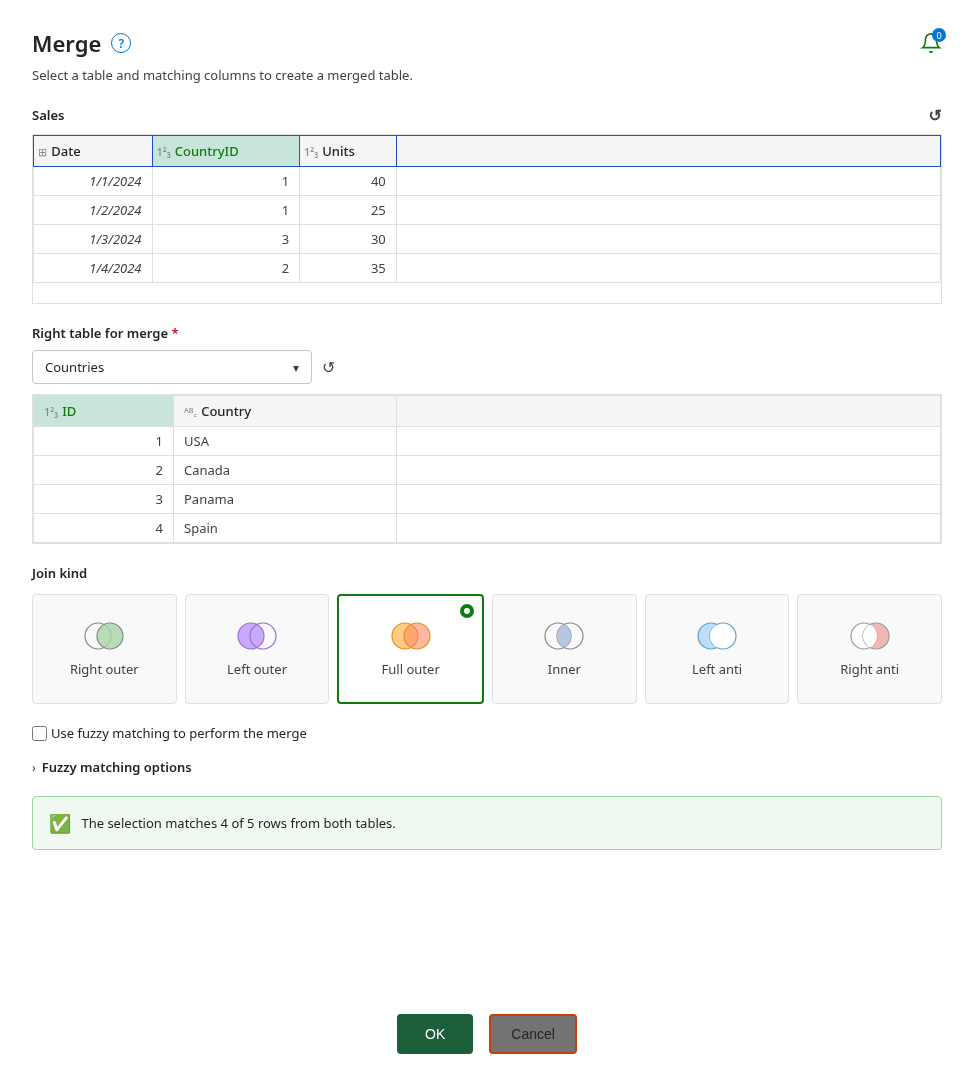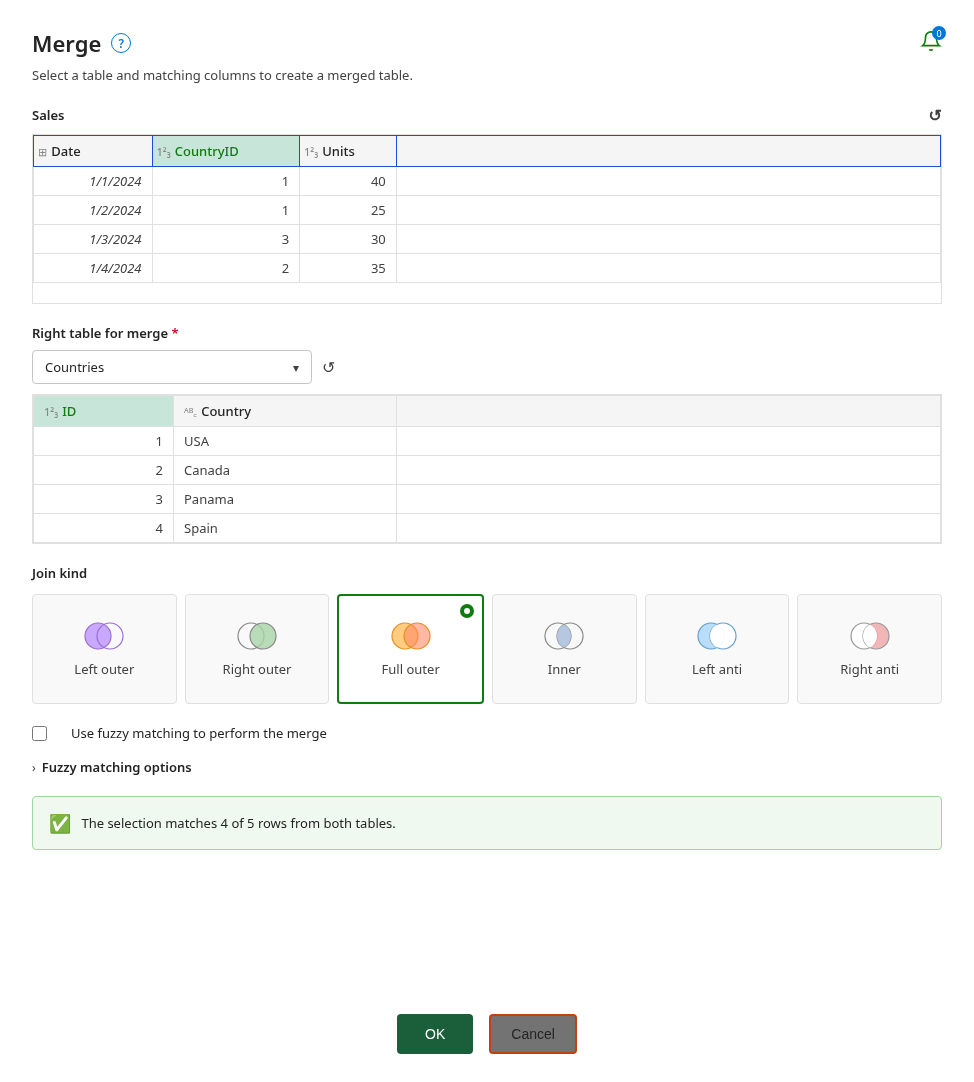--- a/index.html
+++ b/index.html
@@ -14,21 +14,21 @@
     .dialog {
       padding: 28px 32px 28px 32px;
       width: 974px;
       min-height: 1082px;
       display: flex;
       flex-direction: column;
       gap: 0;
     }
     .title-row {
       display: flex;
-      align-items: center;
+      align-items: flex-end;
       justify-content: space-between;
       margin-bottom: 8px;
     }
     .title-left {
       display: flex;
       align-items: center;
       gap: 10px;
     }
     h1 {
       font-size: 22px;
@@ -238,21 +238,21 @@
       border-radius: 50%;
       background: #fff;
     }
     .join-icon {
       width: 44px;
       height: 28px;
     }
     .fuzzy-row {
       display: flex;
       align-items: center;
-      gap: 24px;
+      gap: 4px;
       margin-bottom: 16px;
     }
     .fuzzy-row input[type=checkbox] {
       width: 15px;
       height: 15px;
       cursor: pointer;
     }
     .fuzzy-label {
       font-size: 13px;
       color: #242424;
@@ -438,32 +438,32 @@
       </tbody>
     </table>
   </div>
 
   <div class="join-kind-label">Join kind</div>
 
   <div class="join-options">
 
     <div class="join-card">
       <svg class="join-icon" viewBox="0 0 44 28">
+        <circle cx="16" cy="14" r="13" fill="none" stroke="#888" stroke-width="1.2"></circle>
+        <circle cx="28" cy="14" r="13" fill="#a8d5a8" fill-opacity="0.8" stroke="#888" stroke-width="1.2"></circle>
+      </svg>
+      <span>Right outer</span>
+    </div>
+
+    <div class="join-card">
+      <svg class="join-icon" viewBox="0 0 44 28">
         <circle cx="16" cy="14" r="13" fill="#b388ff" fill-opacity="0.7" stroke="#9c6fd0" stroke-width="1.2"></circle>
         <circle cx="28" cy="14" r="13" fill="none" stroke="#9c6fd0" stroke-width="1.2"></circle>
       </svg>
       <span>Left outer</span>
-    </div>
-
-    <div class="join-card">
-      <svg class="join-icon" viewBox="0 0 44 28">
-        <circle cx="16" cy="14" r="13" fill="none" stroke="#888" stroke-width="1.2"></circle>
-        <circle cx="28" cy="14" r="13" fill="#a8d5a8" fill-opacity="0.8" stroke="#888" stroke-width="1.2"></circle>
-      </svg>
-      <span>Right outer</span>
     </div>
 
     <div class="join-card selected">
       <div class="selected-dot"></div>
       <svg class="join-icon" viewBox="0 0 44 28">
         <circle cx="16" cy="14" r="13" fill="#ffb74d" fill-opacity="0.7" stroke="#e69020" stroke-width="1.2"></circle>
         <circle cx="28" cy="14" r="13" fill="#ff8a65" fill-opacity="0.6" stroke="#e69020" stroke-width="1.2"></circle>
       </svg>
       <span>Full outer</span>
     </div>

